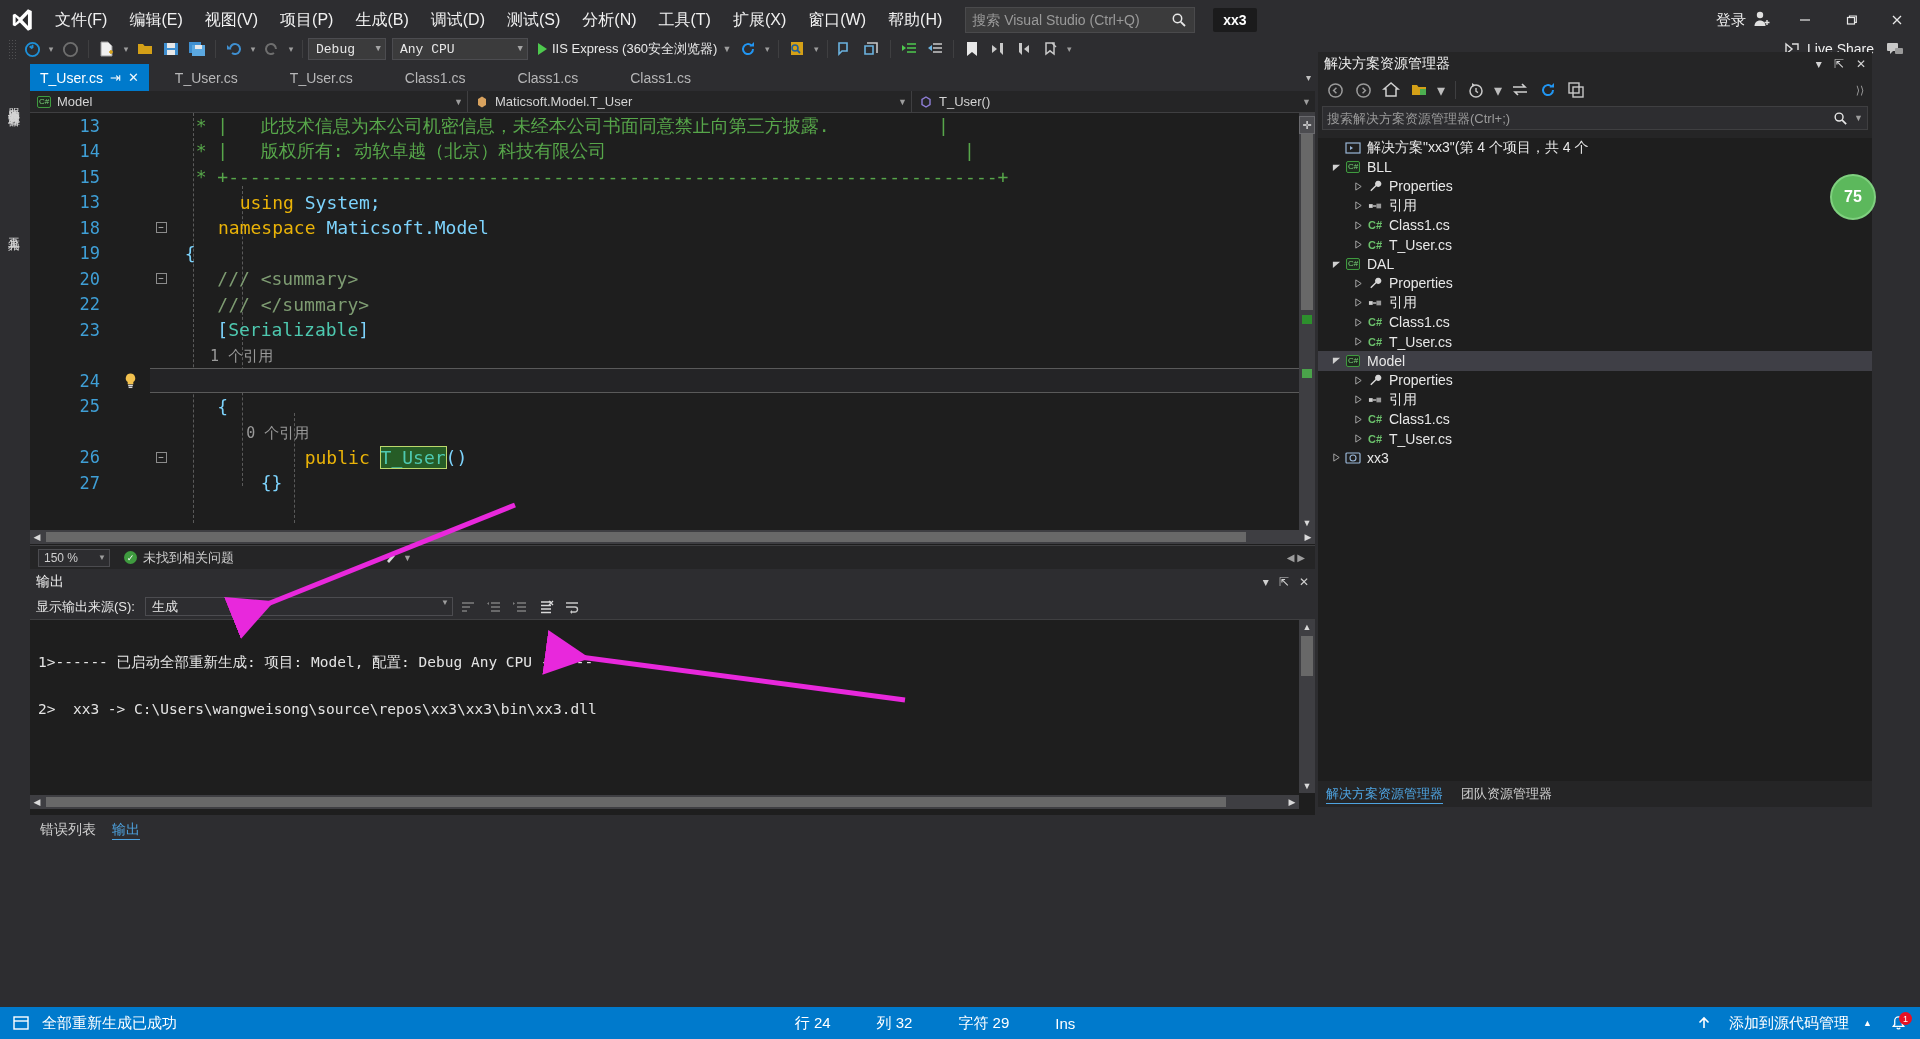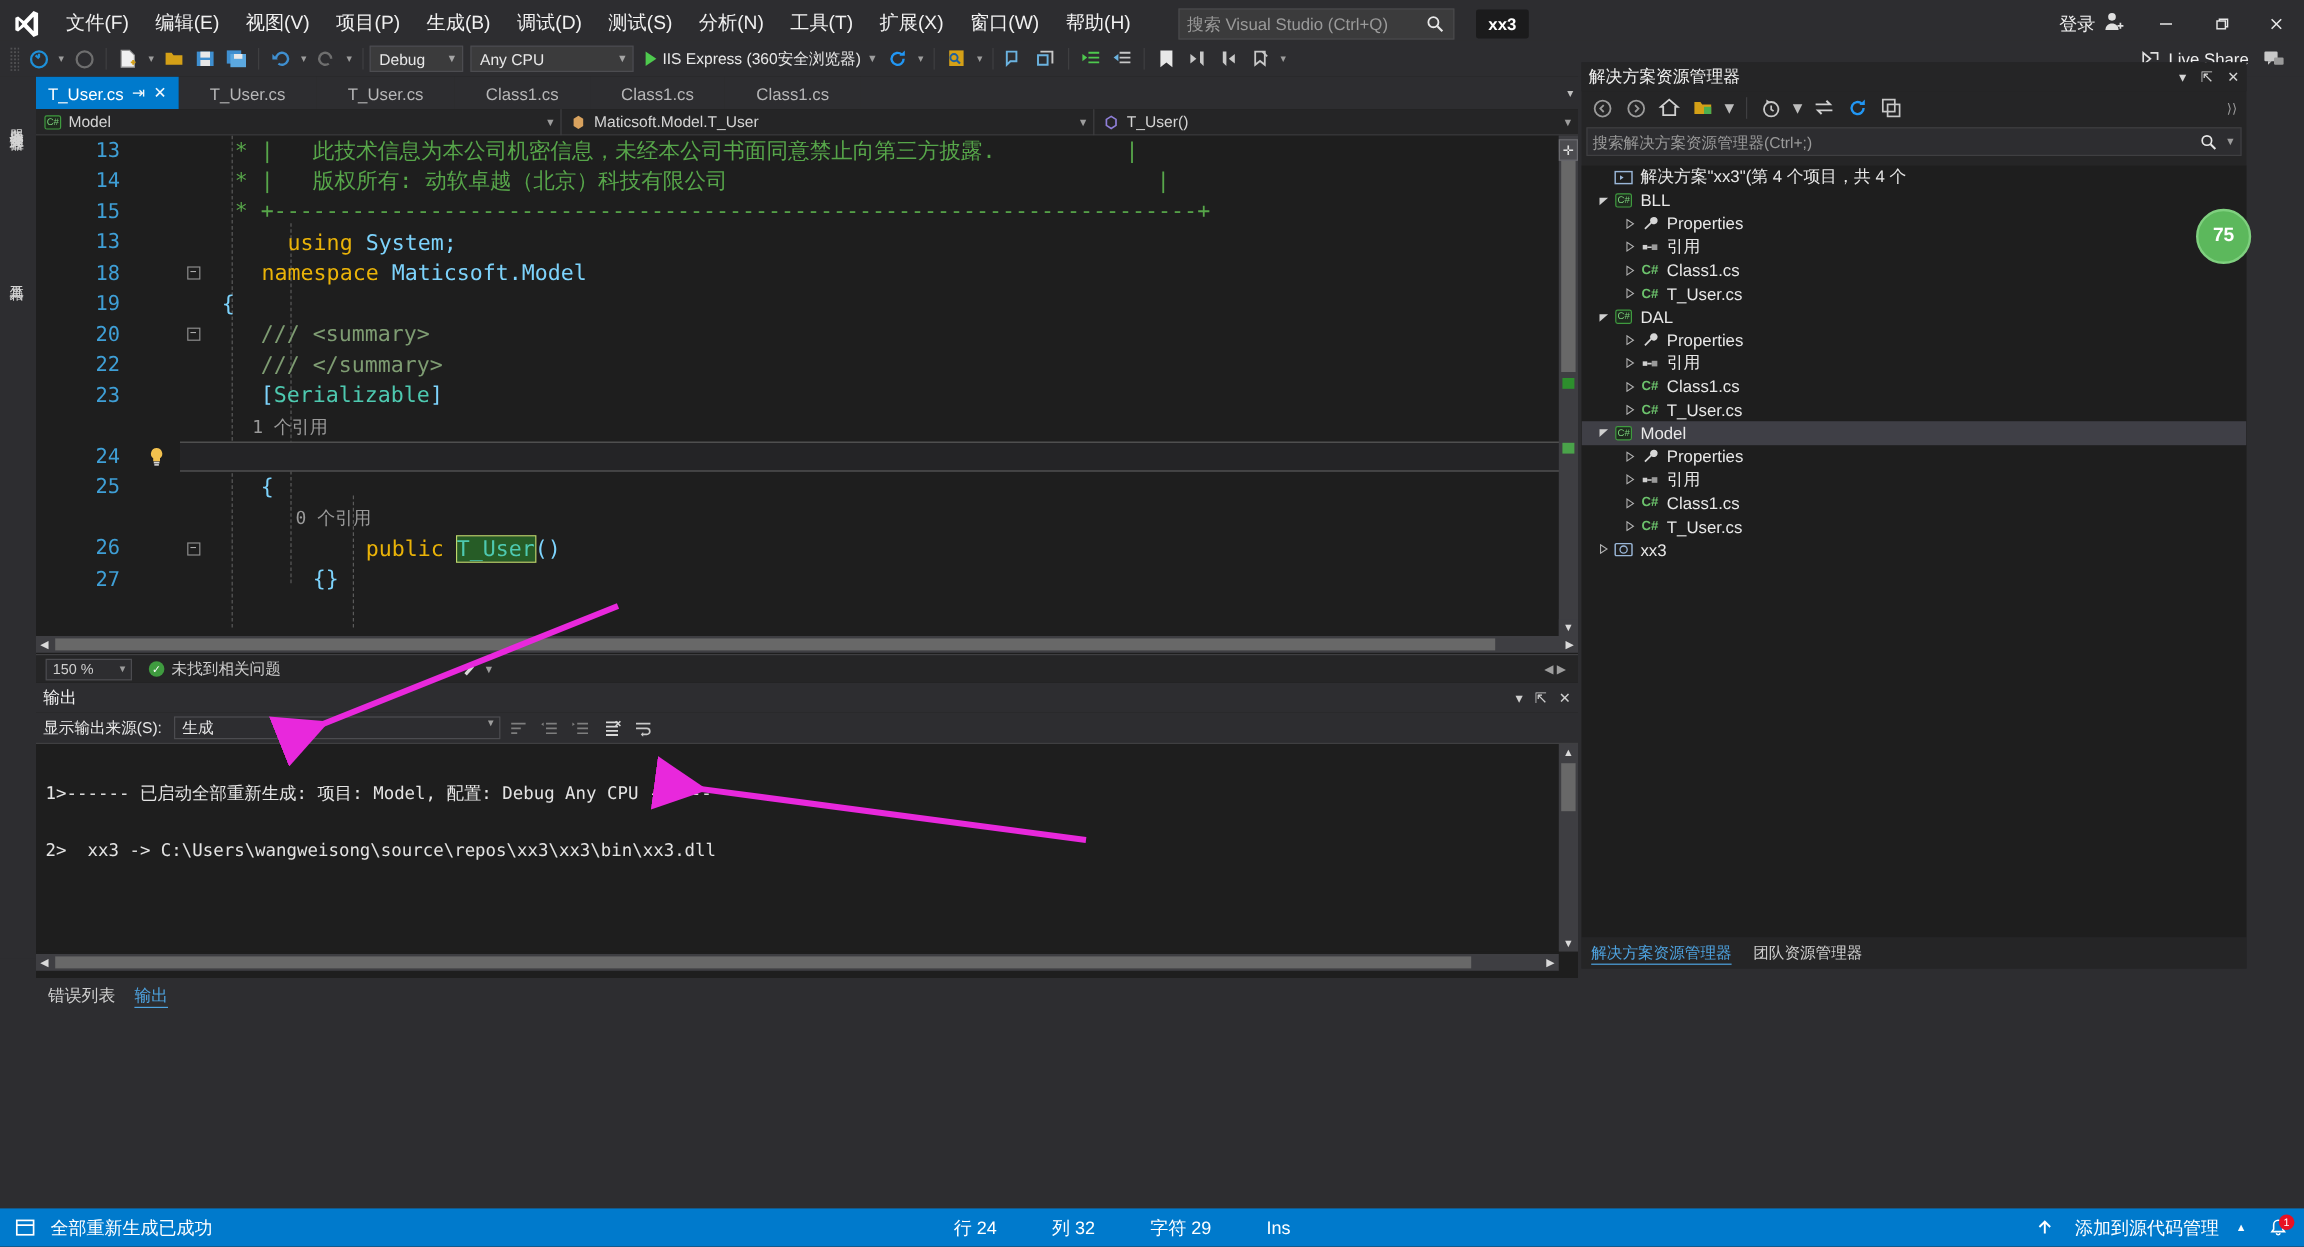--- a/index.html
+++ b/index.html
@@ -18,21 +18,21 @@
     background:#2d2d30; display:flex; align-items:center;
   }
   .vs-logo { width:44px; height:40px; display:flex; align-items:center; justify-content:center; }
   .vs-logo svg { width:26px; height:26px; }
   .menu { display:flex; align-items:center; height:40px; }
   .menu-item {
     padding: 0 11px; height:40px; line-height:40px; font-size:16px; color:#f1f1f1;
     white-space:nowrap; cursor:default;
   }
   .search-box {
-    margin-left:29px; width:230px; height:26px; background:#3b3b3c;
+    margin-left:12px; width:230px; height:26px; background:#3b3b3c;
     border:1px solid #4a4a4c; display:flex; align-items:center; padding:0 6px;
   }
   .search-box input {
     flex:1; background:transparent; border:none; outline:none;
     color:#c0c0c0; font-size:14px; font-family:"Liberation Sans", sans-serif;
   }
   .search-box input::placeholder { color:#9a9a9a; }
   .search-mag { width:18px; height:18px; color:#e0e0e0; display:flex; align-items:center; justify-content:center; }
   .proj-badge {
     margin-left:18px; background:#1b1b1c; color:#fff; font-size:14px; font-weight:bold;
@@ -49,21 +49,21 @@
     background:#2d2d30; display:flex; align-items:center; padding-left:8px;
   }
   .tb-grip { width:8px; height:20px; margin-right:3px;
     background-image: radial-gradient(#5a5a5c 1px, transparent 1px);
     background-size: 3px 3px; opacity:.8; }
   .tb-ico { width:26px; height:26px; display:flex; align-items:center; justify-content:center; color:#c9c9c9; }
   .tb-caret { width:12px; height:26px; display:flex; align-items:center; justify-content:center; color:#9d9d9d; font-size:9px; }
   .tb-sep { width:1px; height:18px; background:#3f3f41; margin:0 5px; }
   .tb-combo {
     height:22px; min-width:70px; background:#3b3b3c; border:1px solid #4c4c50;
-    display:flex; align-items:center; padding:0 4px 0 7px; font-size:13px; color:#e8e8e8; margin-right:6px;
+    display:flex; align-items:center; padding:0 4px 0 7px; font-size:13px; color:#e8e8e8; margin-right:6px;font-family:Liberation Mono, monospace;
   }
   .tb-combo .cv { flex:1; white-space:nowrap; overflow:hidden; }
   .tb-combo .cc { color:#a5a5a5; font-size:9px; margin-left:5px; }
   .tb-run { display:flex; align-items:center; gap:5px; padding:0 4px; font-size:13px; color:#e8e8e8; }
   .tri-green { width:0; height:0; border-left:9px solid #4ec94e; border-top:6px solid transparent; border-bottom:6px solid transparent; }
   .toolbar-right { margin-left:auto; display:flex; align-items:center; padding-right:12px; gap:8px; }
   .liveshare { display:flex; align-items:center; gap:6px; font-size:14px; color:#f0f0f0; }
 
   
   .lefttabs { position:absolute; left:0; top:64px; width:30px; height:735px; background:#2d2d30; }
@@ -128,21 +128,21 @@
   .okdot { width:13px; height:13px; border-radius:50%; background:#3f9b3f; color:#fff; font-size:9px;
     display:flex; align-items:center; justify-content:center; margin:0 6px 0 14px; }
 
   
   .outpanel { position:absolute; left:30px; top:570px; width:1285px; height:245px; background:#1e1e1e; }
   .outhdr { height:24px; background:#2d2d30; display:flex; align-items:center; padding:0 6px; }
   .outhdr .ttl { font-size:14px; color:#f0f0f0; }
   .outhdr-r { margin-left:auto; display:flex; align-items:center; gap:10px; color:#d0d0d0; font-size:12px; }
   .outtoolbar { height:26px; background:#2d2d30; display:flex; align-items:center; padding:0 6px; gap:4px; border-bottom:1px solid #3f3f41; }
   .outlabel { font-size:13px; color:#e6e6e6; margin-right:6px; }
-  .outcombo { width:272px; height:19px; background:#2d2d30; border:1px solid #4c4c50;
+  .outcombo { width:308px; height:19px; background:#2d2d30; border:1px solid #4c4c50;
     display:flex; padding:0 3px 0 6px; font-size:13px; color:#e8e8e8; }
   .outcombo .cc { margin-left:auto; color:#9d9d9d; font-size:8px; }
   .out-ico { width:22px; height:22px; display:flex; align-items:center; justify-content:center; color:#9a9a9a; }
   .outbody {
     position:absolute; left:0; top:50px; right:0; bottom:22px; background:#1e1e1e;
     font-family:"DejaVu Sans Mono","Liberation Mono",monospace; font-size:14.5px; color:#e4e4e4;
     padding:4px 0 0 8px; overflow:hidden; white-space:pre; line-height:15.6px;
   }
   .outbody div { height:15.6px; }
   .out-vscroll { position:absolute; right:0; top:50px; width:16px; bottom:22px; background:#3e3e42; }

